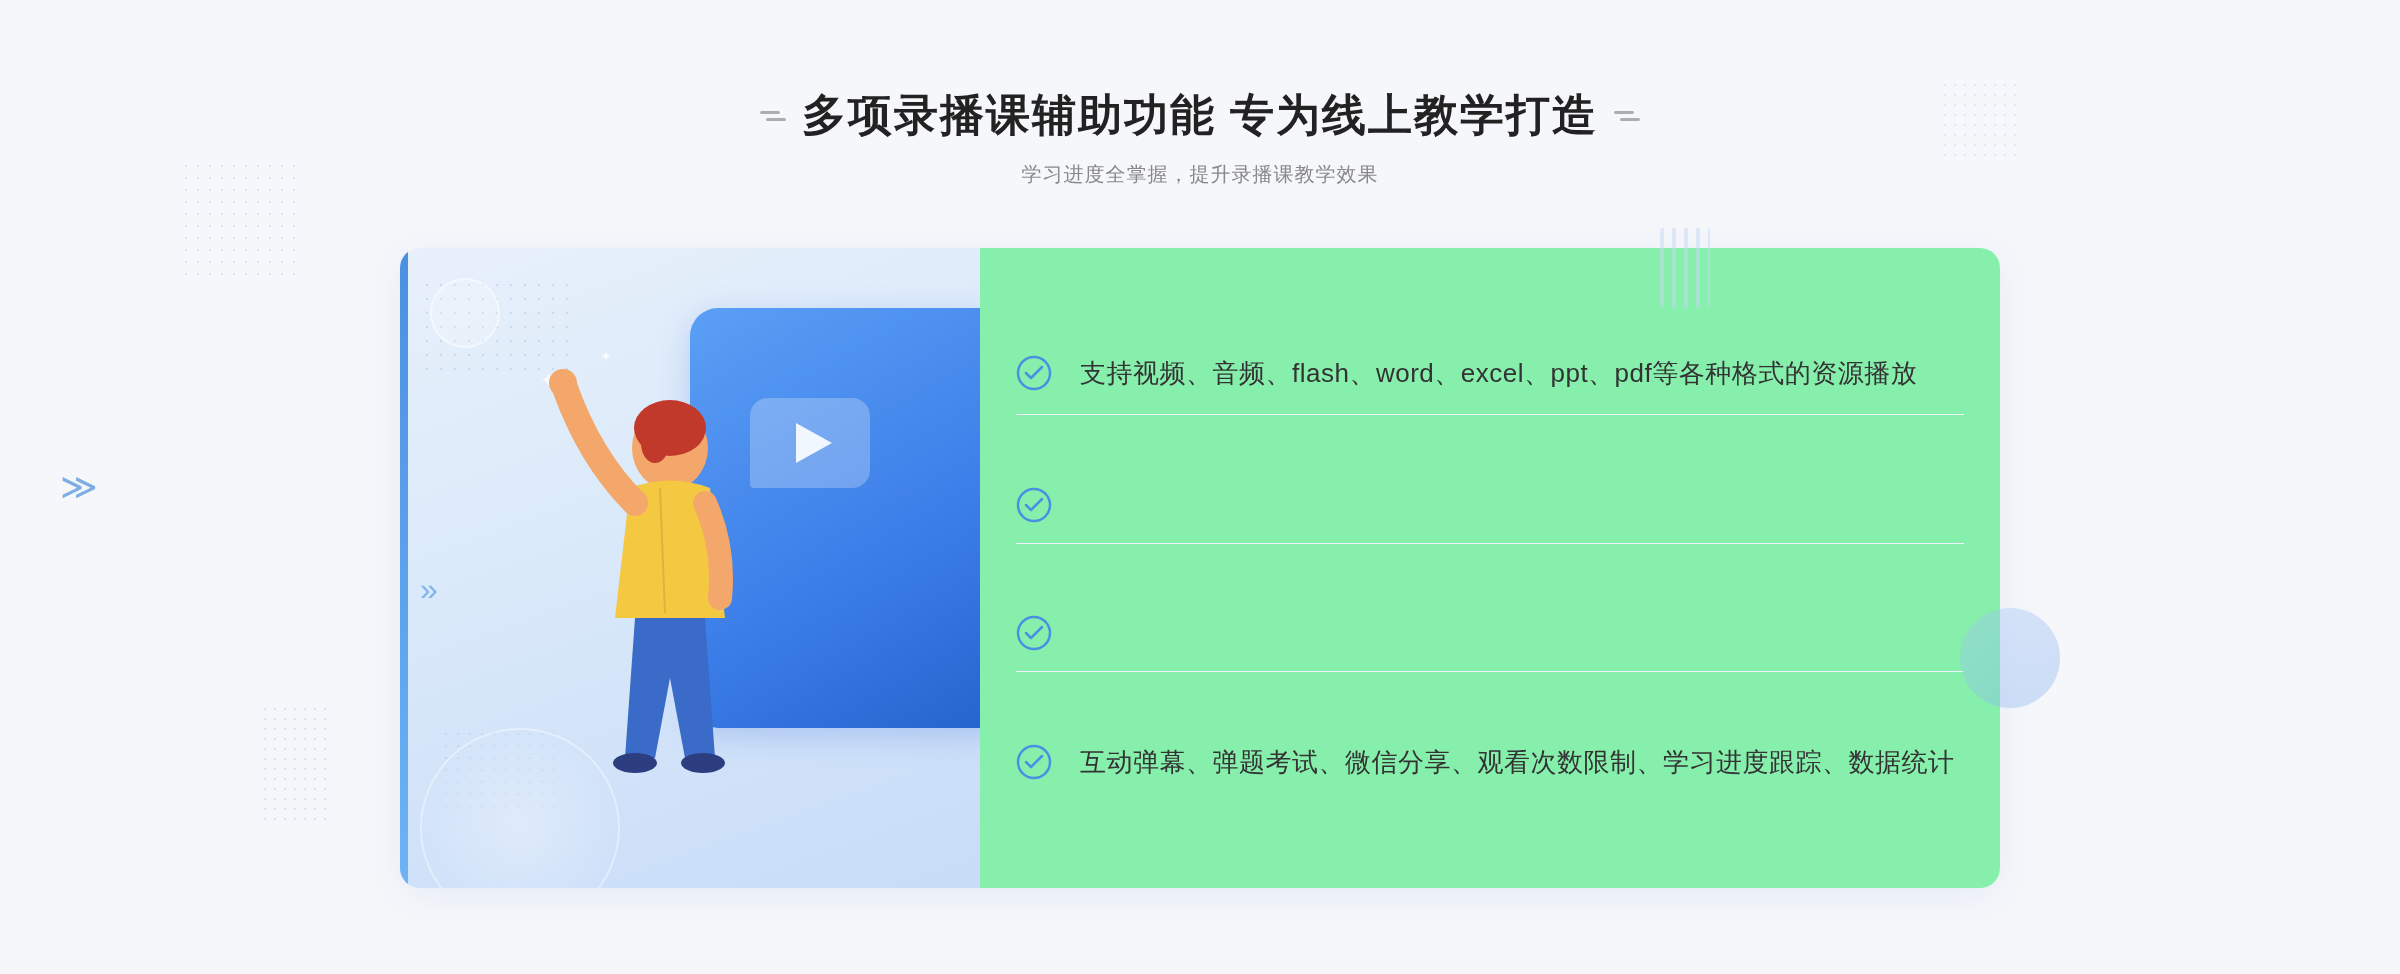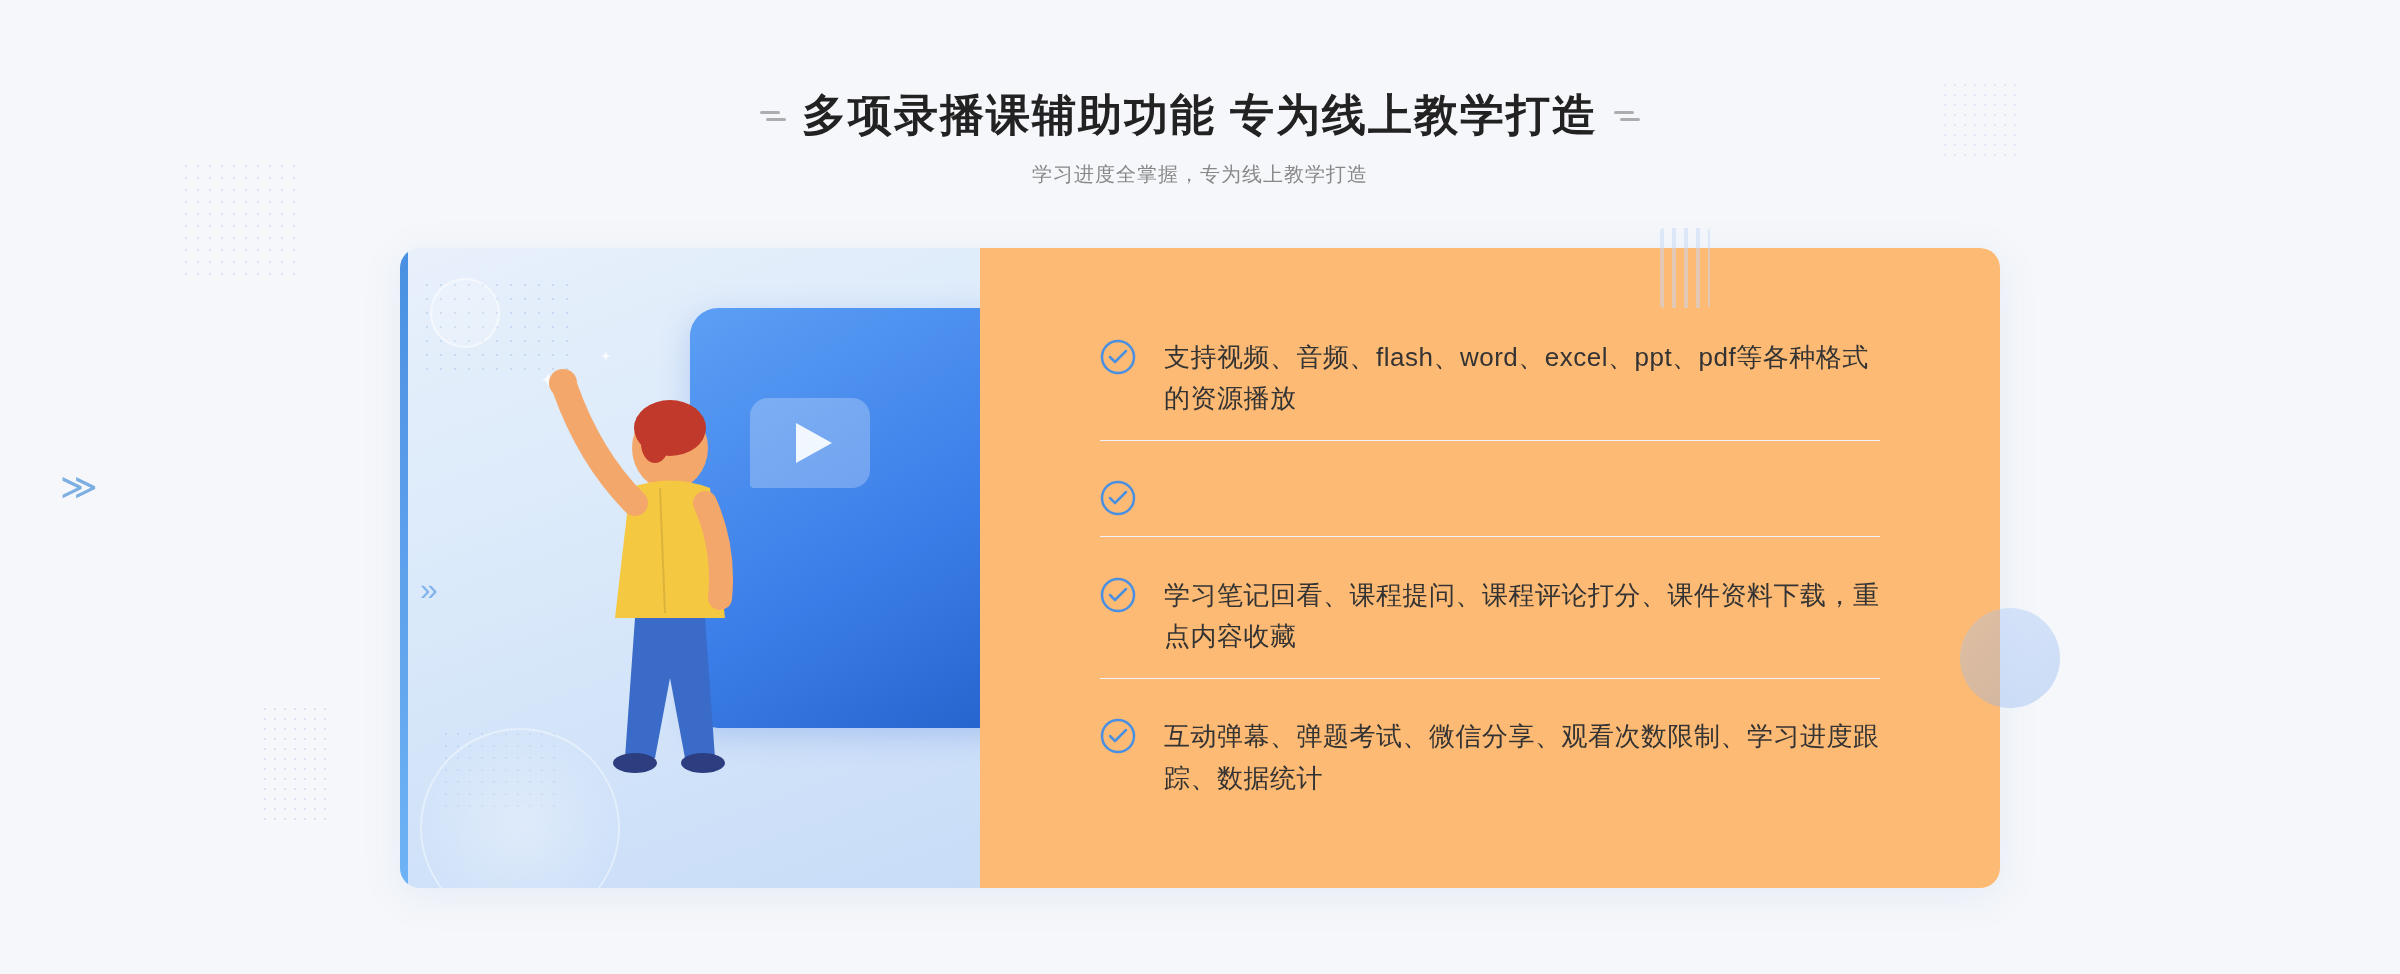--- a/index.html
+++ b/index.html
@@ -221,25 +221,25 @@
     .figure-container {
       position: absolute;
       bottom: 0;
       left: 60px;
       width: 340px;
       height: 560px;
     }
     
     .features-panel {
       flex: 1;
-      padding: 60px 120px;
+      padding: 60px 36px;
       display: flex;
       flex-direction: column;
       justify-content: space-around;
-      background: #fdba74;
+      background: #86efac;
       border-radius: 0 20px 20px 0;
     }
     .feature-item {
       display: flex;
       align-items: flex-start;
       gap: 28px;
       padding: 20px 0;
       border-bottom: 1px solid #f0f4fa;
     }
     .feature-item:last-child {
@@ -302,21 +302,21 @@
       <div class="header-decorator">
         <span></span>
           <span></span>
       </div>
       <h1 class="header-title">多项录播课辅助功能 专为线上教学打造</h1>
       <div class="header-decorator">
         <span></span>
           <span></span>
       </div>
     </div>
-    <p class="header-subtitle">学习进度全掌握，专为线上教学打造</p>
+    <p class="header-subtitle">学习进度全掌握，提升录播课教学效果</p>
   </div>
 
   <div class="main-content">
 
     <div class="stripe-deco-right"></div>
 
     <div class="illustration-panel">
       <div class="illus-stripe"></div>
       <div class="illus-dots-tl"></div>
       <div class="illus-dots-br"></div>
@@ -384,21 +384,20 @@
         </div>
       </div>
 
       <div class="feature-item">
         <div class="feature-check-icon">
           <svg viewBox="0 0 36 36" fill="none" xmlns="http://www.w3.org/2000/svg">
             <circle cx="18" cy="18" r="16" stroke="#4a90e2" stroke-width="2.5" fill="none"></circle>
             <polyline points="10,18 15,23 26,12" stroke="#4a90e2" stroke-width="2.5" stroke-linecap="round" stroke-linejoin="round"></polyline>
           </svg>
         </div>
-        <span class="feature-text">学习笔记回看、课程提问、课程评论打分、课件资料下载，重点内容收藏</span>
       </div>
 
       <div class="feature-item">
         <div class="feature-check-icon">
           <svg viewBox="0 0 36 36" fill="none" xmlns="http://www.w3.org/2000/svg">
             <circle cx="18" cy="18" r="16" stroke="#4a90e2" stroke-width="2.5" fill="none"></circle>
             <polyline points="10,18 15,23 26,12" stroke="#4a90e2" stroke-width="2.5" stroke-linecap="round" stroke-linejoin="round"></polyline>
           </svg>
         </div>
         <span class="feature-text">互动弹幕、弹题考试、微信分享、观看次数限制、学习进度跟踪、数据统计</span>

